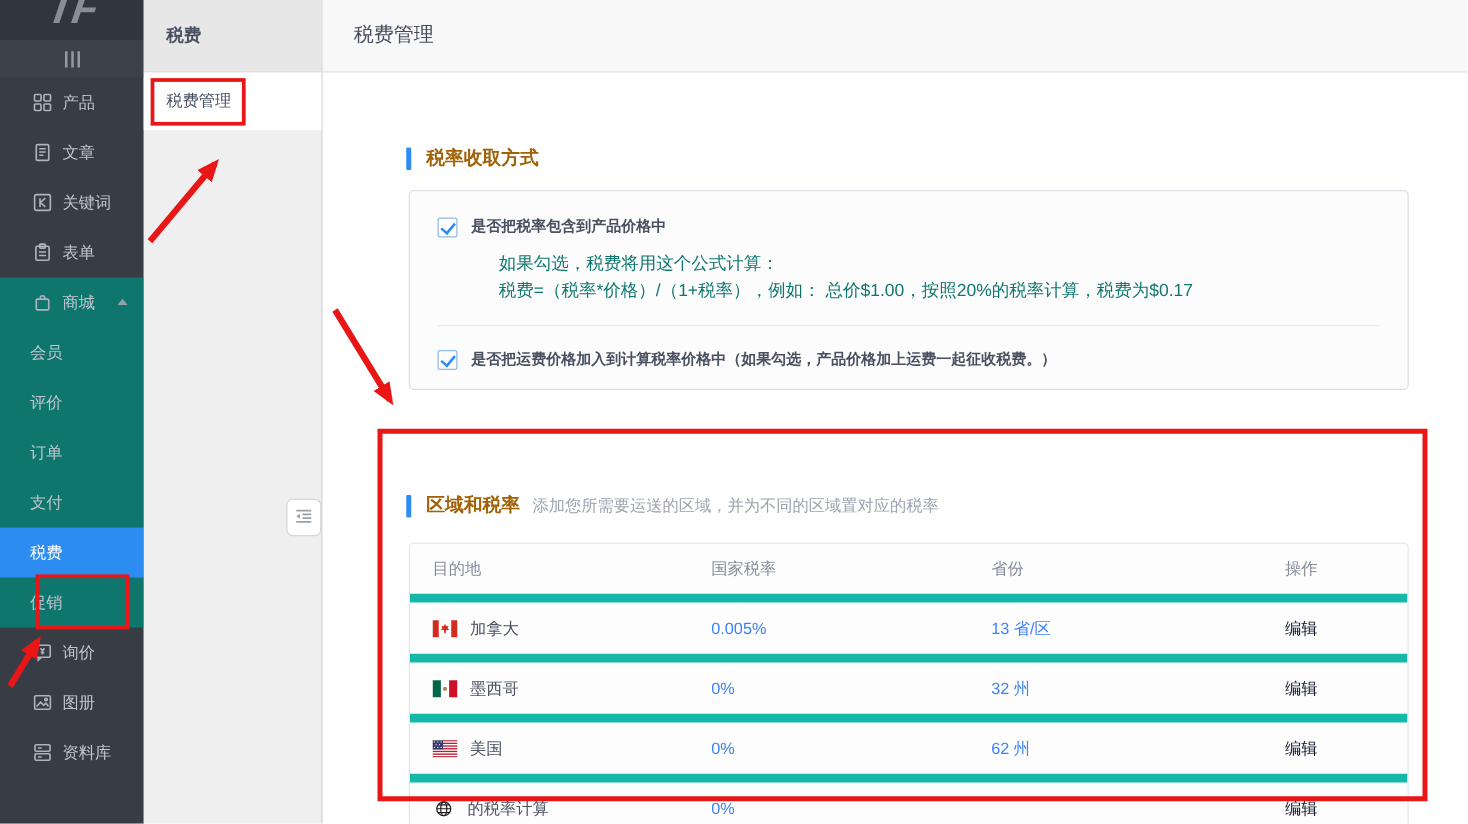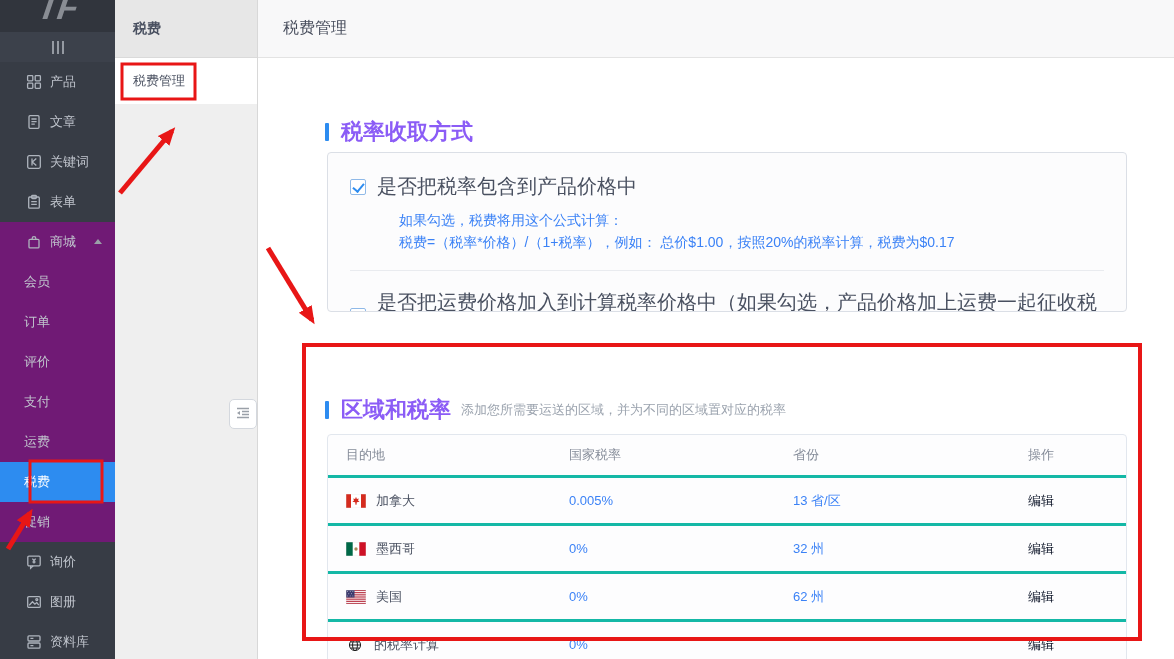--- a/index.html
+++ b/index.html
@@ -11,52 +11,52 @@
   }
   
   .sidebar { position:absolute; left:0; top:0; width:115px; height:659px; background:#373c45; z-index:2; }
   .logo-band { height:32px; background:#31353d; overflow:hidden; text-align:center; }
   .logo-text { display:inline-block; margin-top:-10px; font-size:34px; line-height:34px; font-weight:bold; font-style:italic; color:#898d94; transform:skewX(-8deg); letter-spacing:-1px; }
   .collapse-band { height:30px; background:#3c414b; display:flex; align-items:center; justify-content:center; gap:3px; cursor:pointer; }
   .cbar { width:2px; height:13px; background:#959aa2; }
   .nav-item { height:40px; display:flex; align-items:center; color:#c0c5cd; font-size:13px; cursor:pointer; position:relative; }
   .nav-item .ic { width:16px; height:16px; margin:0 8px 0 26px; flex:none; }
   .ic svg { display:block; }
-  .mall-block { background:#701a75; }
+  .mall-block { background:#0f766e; }
   .chev-up { position:absolute; right:13px; top:17px; width:0; height:0; border-left:4px solid transparent; border-right:4px solid transparent; border-bottom:5px solid #9aa0a8; }
   .child { height:40px; display:flex; align-items:center; padding-left:24px; color:#c0c5cd; font-size:13px; cursor:pointer; }
   .child.active { background:#2d8cf0; color:#fff; }
   
   .subpanel { position:absolute; left:115px; top:0; width:143px; height:659px; background:#efefef; border-right:1px solid #d8d8d8; z-index:2; }
   .subpanel-header { height:58px; background:#e7e7e7; border-bottom:1px solid #dadada; display:flex; align-items:center; padding-left:18px; font-size:14px; font-weight:bold; color:#495060; }
   .subpanel-item { height:46px; background:#fff; display:flex; align-items:center; padding-left:18px; font-size:13px; color:#495060; cursor:pointer; }
   
   .collapse-handle { position:absolute; left:229px; top:399px; width:28px; height:30px; background:#fff; border:1px solid #d4d8de; border-radius:5px; display:flex; align-items:center; justify-content:center; cursor:pointer; z-index:6; padding:0; }
   
   .main { position:absolute; left:258px; top:0; width:916px; height:659px; background:#fff; }
   .main-header { height:58px; background:#f8f8f9; border-bottom:1px solid #e3e3e3; display:flex; align-items:center; padding-left:25px; }
   .main-title { font-size:16px; color:#464c5b; }
   .sec-head { position:absolute; left:67px; display:flex; align-items:center; white-space:nowrap; }
   .bluebar { width:4px; height:18px; background:#2d8cf0; margin-right:12px; border-radius:1px; }
-  .sec-title { font-size:22px; font-weight:bold; color:#8b5cf6; }
+  .sec-title { font-size:15px; font-weight:bold; color:#a16207; }
   .sec-sub { font-size:13px; color:#9ba3ae; margin-left:10px; }
   #sec1-head { top:117px; }
   #sec2-head { top:355px;margin-top:40px; }
   .panel { position:absolute; left:69px; top:152px; width:800px; height:160px; border:1px solid #dbdfe6; border-radius:4px; background:#fcfcfd; overflow:hidden; }
   .opt1 { padding:20px 22px 0; }
   .opt2 { padding:18px 22px; }
   .opt-row { display:flex; align-items:center; }
   .checkbox { width:16px; height:16px; border:1px solid #8fb9e8; border-radius:2px; background:#fff; position:relative; flex:none; cursor:pointer; }
   .checkbox.checked::after { content:""; position:absolute; left:4px; top:1px; width:5px; height:9px; border-right:2px solid #2d8cf0; border-bottom:2px solid #2d8cf0; transform:rotate(40deg); }
-  .opt-label { margin-left:11px; font-size:20px; color:#495060; }
-  .help { margin:9px 0 12px 49px; font-size:14px; color:#3b82f6; line-height:22px; }
+  .opt-label { margin-left:11px; font-size:12px; color:#495060;font-weight:bold; }
+  .help { margin:9px 0 12px 49px; font-size:14px; color:#0f766e; line-height:22px; }
   .divider { margin-top:17px; border-top:1px solid #e9ebef; }
   
   .rtable { position:absolute; left:69px; top:390px; width:800px; border:1px solid #e2e7ee; border-radius:4px; background:#fdfdfe; overflow:hidden;margin-top:44px; }
-  .trow { display:grid; grid-template-columns:223px 224px 235px 1fr; align-items:center; height:48px; border-top:3px solid #14b8a6; font-size:13px; }
+  .trow { display:grid; grid-template-columns:223px 224px 235px 1fr; align-items:center; height:48px; border-top:7px solid #14b8a6; font-size:13px; }
   .trow.thead { height:40px; border-top:none; color:#858c99; }
   .trow > div { padding-left:18px; }
   .dest { display:flex; align-items:center; gap:10px; color:#495060; }
   .flag { width:20px; height:14px; flex:none; display:block; }
   .rate,.prov { color:#3b82f6; }
   .edit-link { color:#0f172a; cursor:pointer; }
   
   .annotations { position:absolute; left:0; top:0; width:1174px; height:659px; pointer-events:none; z-index:50; }
 </style>
 </head>
@@ -123,30 +123,27 @@
               <path d="M6.2 5.3V4.4a1.8 1.8 0 0 1 3.6 0v0.9"></path>
           </svg>
         </span>
         <span>商城</span>
         <span class="chev-up"></span>
       </div>
       <div class="child">
           <span>会员</span>
         </div>
       <div class="child">
+          <span>评价</span>
+        </div>
+      <div class="child">
           <span>订单</span>
         </div>
       <div class="child">
-          <span>评价</span>
-        </div>
-      <div class="child">
           <span>支付</span>
-        </div>
-      <div class="child">
-          <span>运费</span>
         </div>
       <div class="child active">
           <span>税费</span>
         </div>
       <div class="child">
           <span>促销</span>
         </div>
     </div>
 
     <div class="nav-item">

